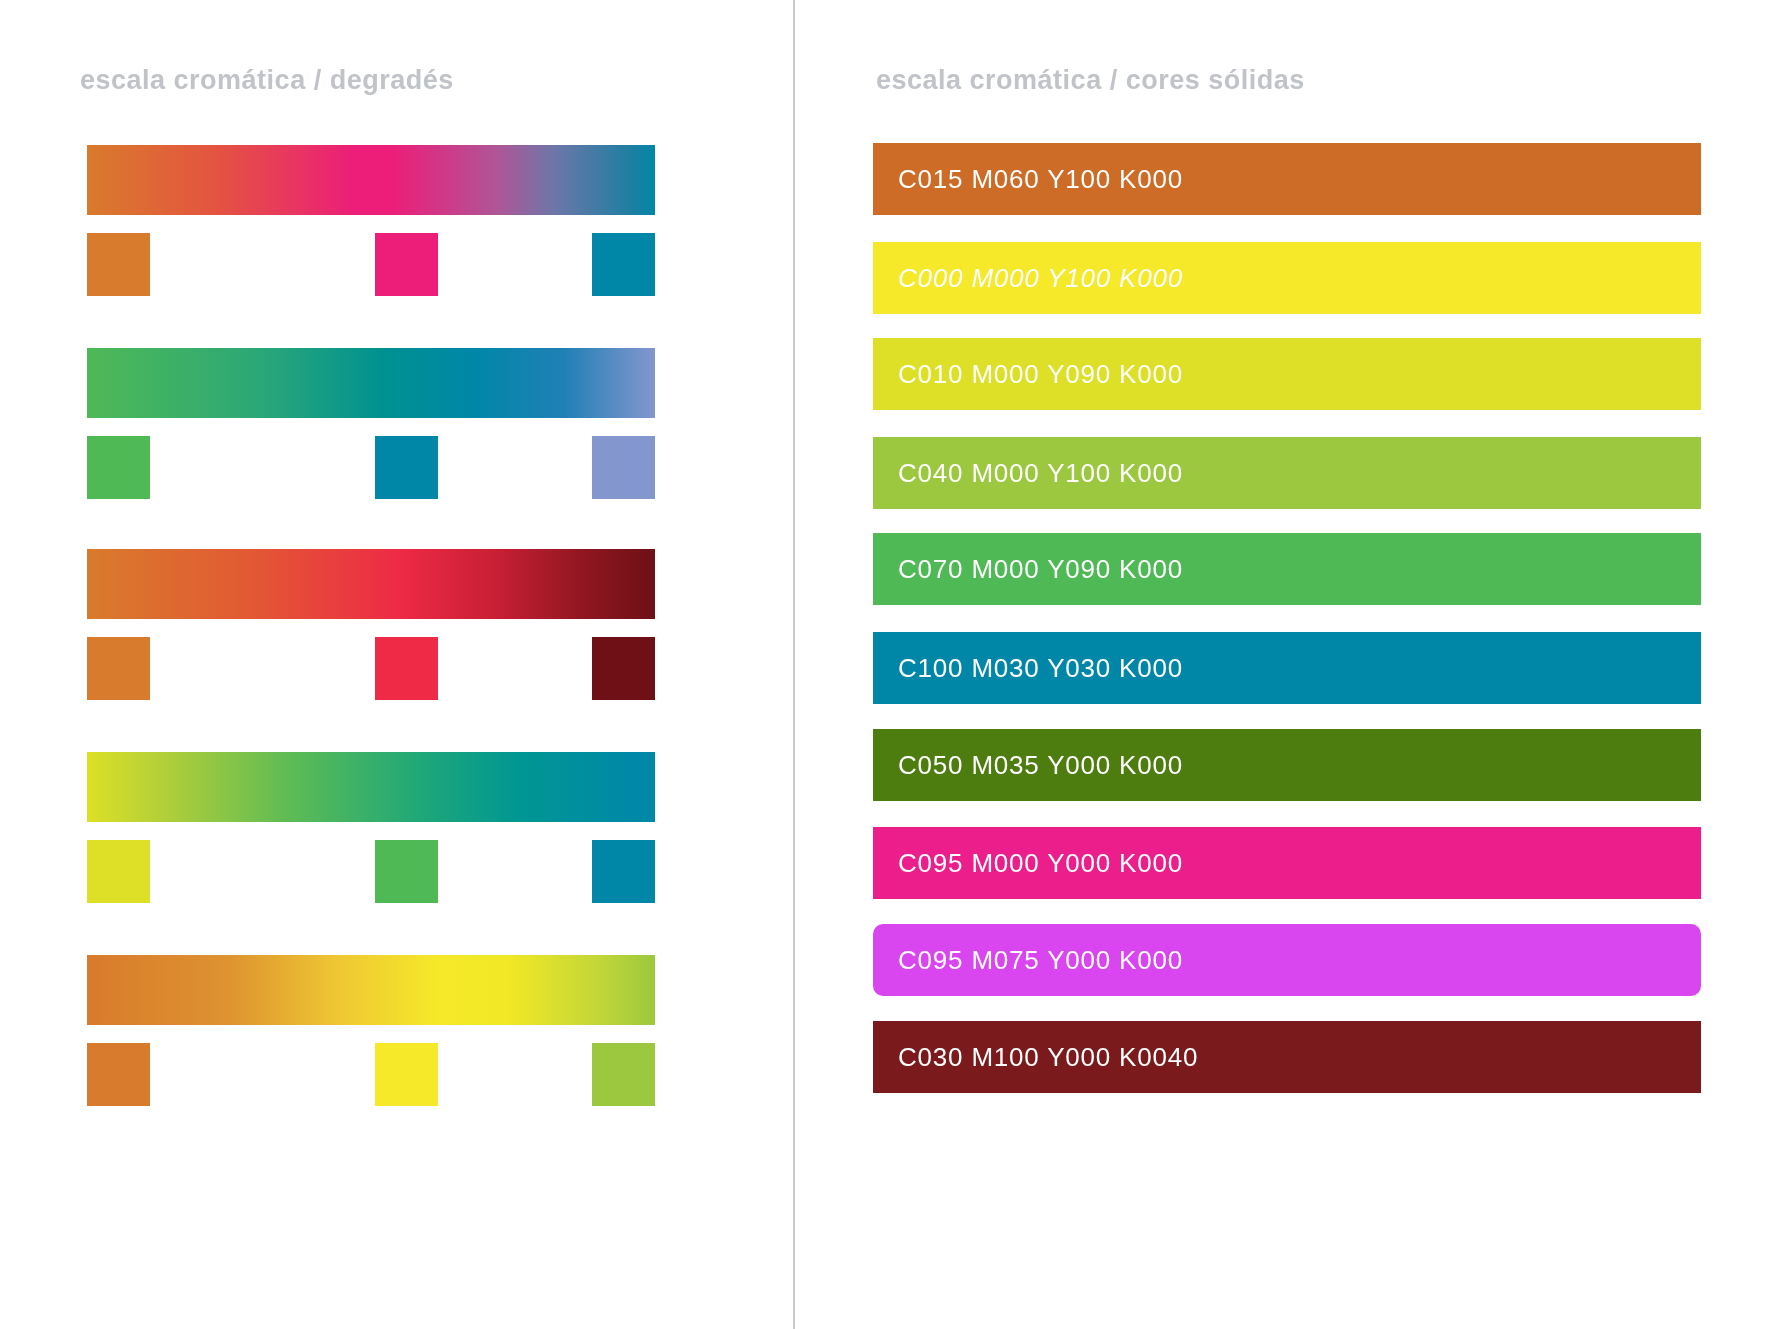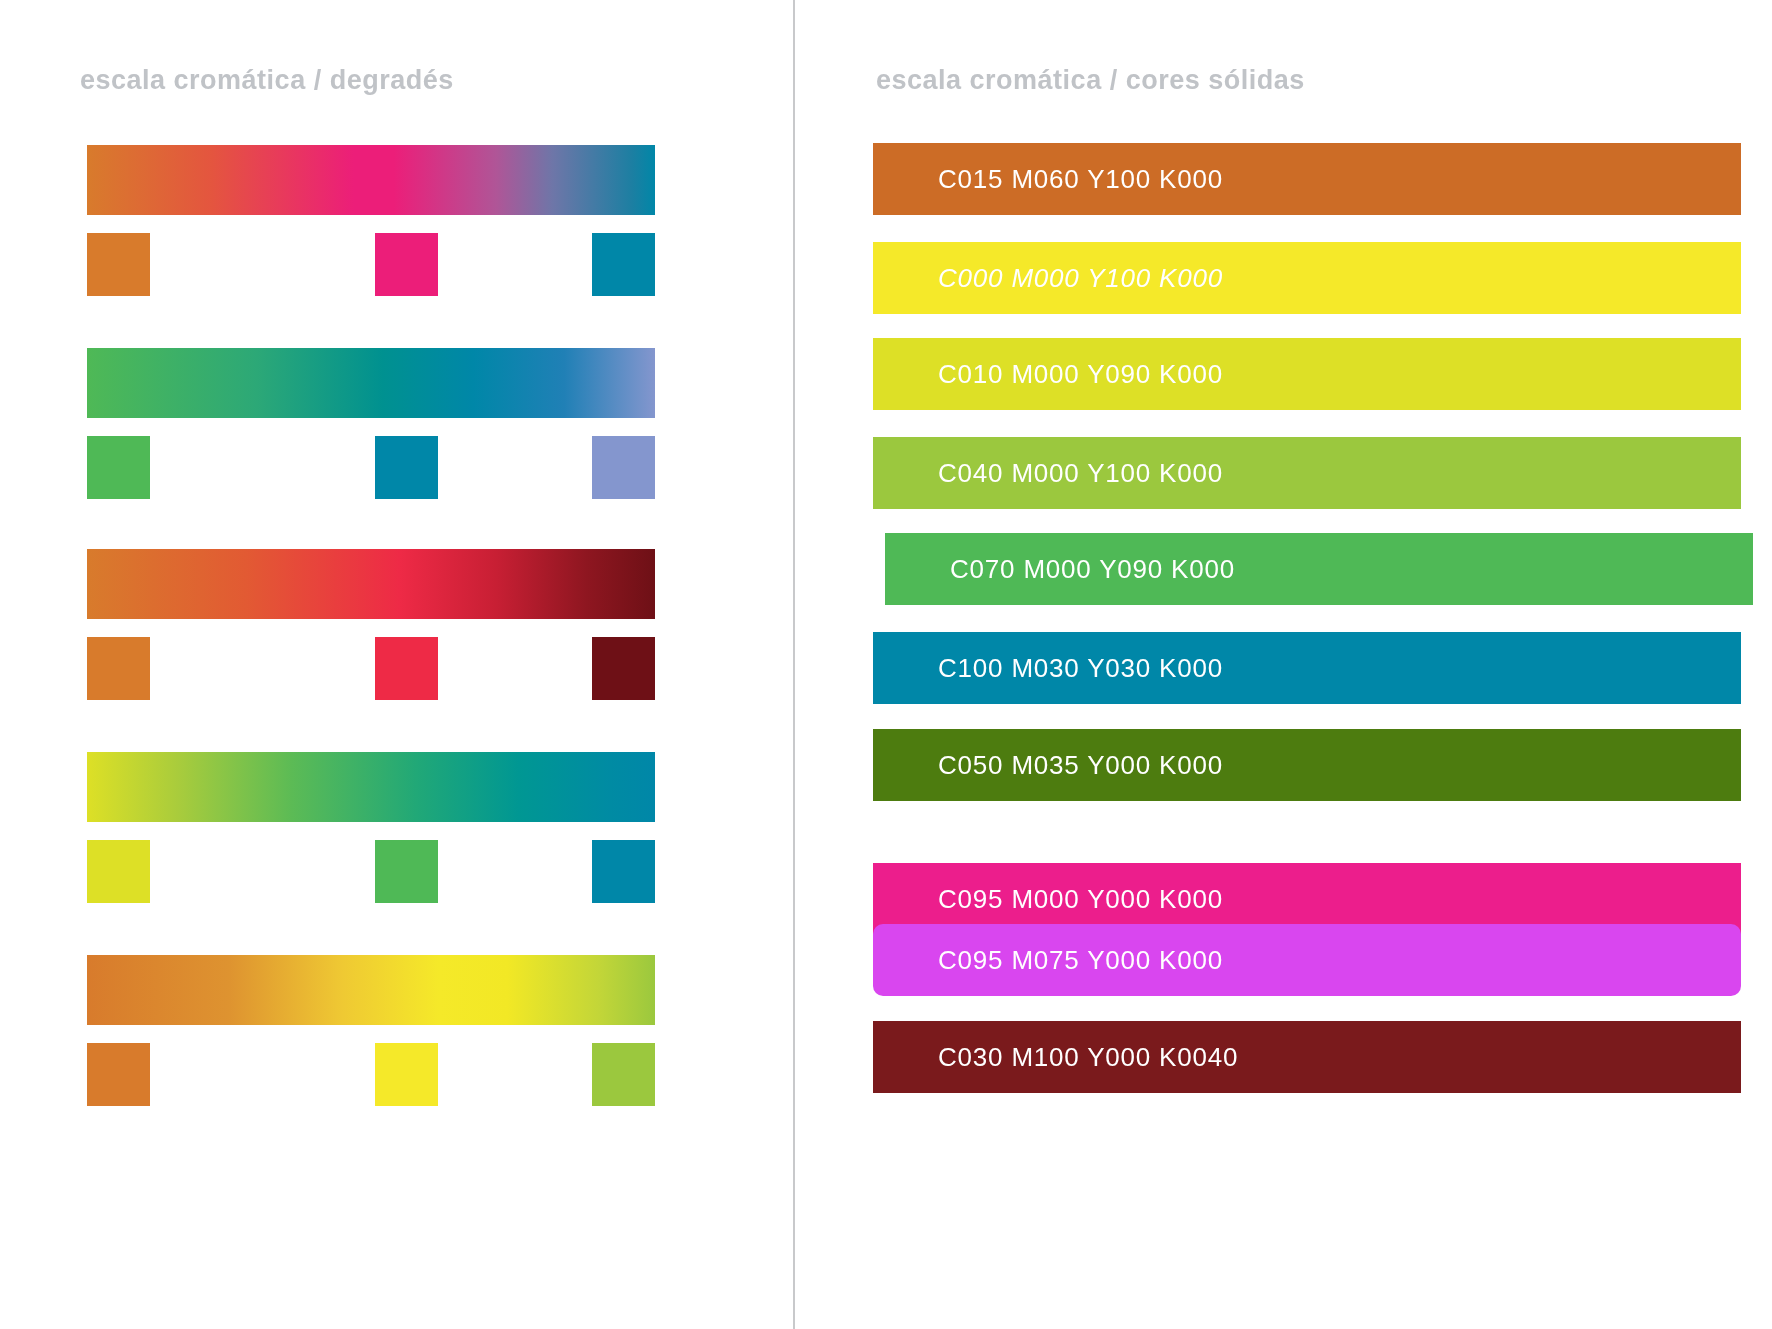--- a/index.html
+++ b/index.html
@@ -87,21 +87,20 @@
   .chip.c2 { left: 505px; }
 
   
   .solid-bar {
     position: absolute;
     left: 80px;
     width: 828px;
     height: 72px;
     display: flex;
     align-items: center;
-    padding-left: 40px;
   }
   .solid-label {
     color: #ffffff;
     font-size: 26px;
     letter-spacing: 0.8px;
     padding-left: 25px;
     font-weight: 400;
     white-space: nowrap;
   }
 </style>
@@ -172,30 +171,30 @@
     </div>
     <div class="solid-bar" id="solid-1" style="top: 242px; background: rgb(245, 233, 41); font-style: italic;">
       <span class="solid-label">C000 M000 Y100 K000</span>
     </div>
     <div class="solid-bar" id="solid-2" style="top: 338px; background: rgb(221, 224, 38);">
       <span class="solid-label">C010 M000 Y090 K000</span>
     </div>
     <div class="solid-bar" id="solid-3" style="top: 437px; background: rgb(155, 200, 62);">
       <span class="solid-label">C040 M000 Y100 K000</span>
     </div>
-    <div class="solid-bar" id="solid-4" style="top: 533px; background: rgb(79, 185, 86); margin-left: 12px;">
+    <div class="solid-bar" id="solid-4" style="top: 533px; background: rgb(79, 185, 86);">
       <span class="solid-label">C070 M000 Y090 K000</span>
     </div>
     <div class="solid-bar" id="solid-5" style="top: 632px; background: rgb(0, 135, 168); align-items: center;">
       <span class="solid-label">C100 M030 Y030 K000</span>
     </div>
     <div class="solid-bar" id="solid-6" style="top: 729px; background: #4d7c0f;">
       <span class="solid-label">C050 M035 Y000 K000</span>
     </div>
-    <div class="solid-bar" id="solid-7" style="top: 827px; background: rgb(236, 30, 140); margin-top: 36px;">
+    <div class="solid-bar" id="solid-7" style="top: 827px; background: rgb(236, 30, 140);">
       <span class="solid-label">C095 M000 Y000 K000</span>
     </div>
     <div class="solid-bar" id="solid-8" style="top: 924px; background: #d946ef; border-radius: 10px;">
       <span class="solid-label">C095 M075 Y000 K000</span>
     </div>
     <div class="solid-bar" id="solid-9" style="top: 1021px; background: rgb(122, 26, 28);">
       <span class="solid-label">C030 M100 Y000 K0040</span>
     </div>
 
   </div>

